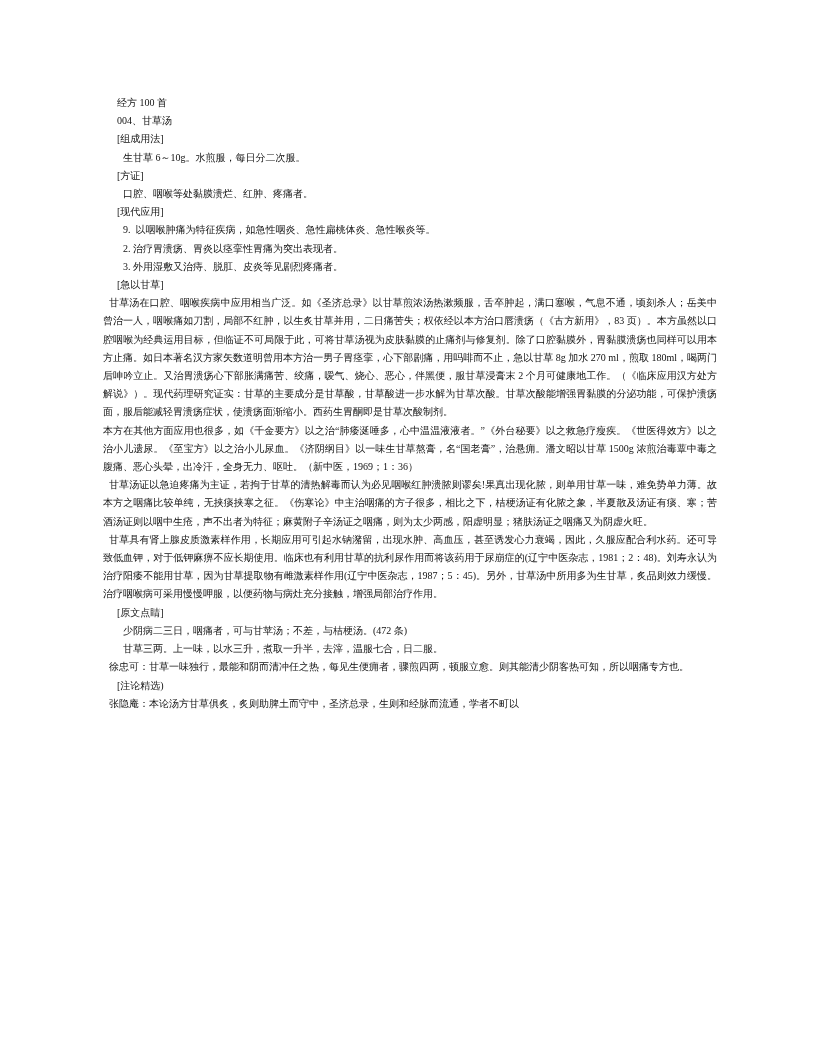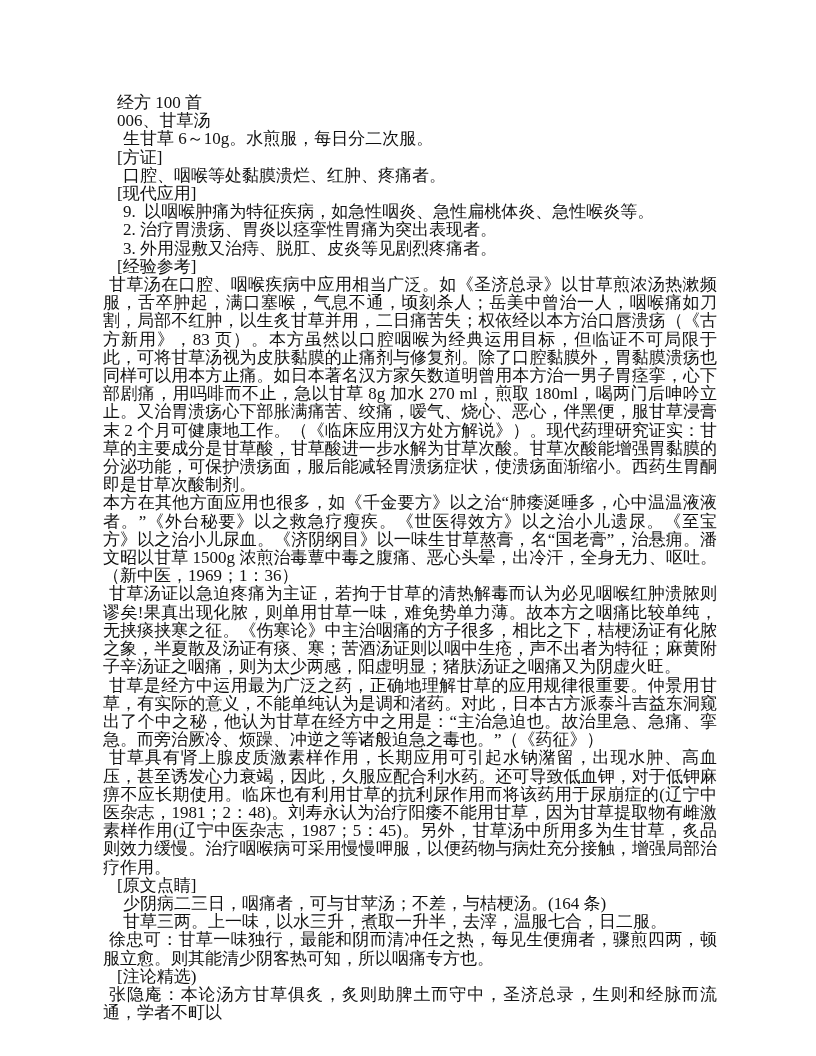--- a/index.html
+++ b/index.html
@@ -14,21 +14,21 @@
     background: #ffffff;
     overflow: hidden;
     font-family: "Liberation Serif", "DejaVu Serif", serif;
     color: #111111;
   }
   .text-block {
     position: absolute;
     left: 103px;
     top: 94px;
     width: 614px;
-    font-size: 17px;
+    font-size: 10px;
     line-height: 18.2px;
   }
   .txt {
     white-space: pre-wrap;
     word-break: break-all;
   }
   .h-line {
     padding-left: 14px;
   }
   .sub-line {
@@ -45,41 +45,41 @@
     text-indent: 0;
   }
 </style>
 </head>
 <body>
 
 <div class="page">
   <div class="text-block">
 
     <div class="txt h-line">经方 100 首</div>
-    <div class="txt h-line">006、甘草汤</div>
+    <div class="txt h-line">004、甘草汤</div>
 
+    <div class="txt h-line">[组成用法]</div>
     <div class="txt sub-line">生甘草 6～10g。水煎服，每日分二次服。</div>
 
     <div class="txt h-line">[方证]</div>
     <div class="txt sub-line">口腔、咽喉等处黏膜溃烂、红肿、疼痛者。</div>
 
     <div class="txt h-line">[现代应用]</div>
     <div class="txt num-line">9.  以咽喉肿痛为特征疾病，如急性咽炎、急性扁桃体炎、急性喉炎等。</div>
     <div class="txt num-line">2. 治疗胃溃疡、胃炎以痉挛性胃痛为突出表现者。</div>
     <div class="txt num-line">3. 外用湿敷又治痔、脱肛、皮炎等见剧烈疼痛者。</div>
 
-    <div class="txt h-line">[经验参考]</div>
+    <div class="txt h-line">[急以甘草]</div>
     <div class="txt para">甘草汤在口腔、咽喉疾病中应用相当广泛。如《圣济总录》以甘草煎浓汤热漱频服，舌卒肿起，满口塞喉，气息不通，顷刻杀人；岳美中曾治一人，咽喉痛如刀割，局部不红肿，以生炙甘草并用，二日痛苦失；权依经以本方治口唇溃疡（《古方新用》，83 页）。本方虽然以口腔咽喉为经典运用目标，但临证不可局限于此，可将甘草汤视为皮肤黏膜的止痛剂与修复剂。除了口腔黏膜外，胃黏膜溃疡也同样可以用本方止痛。如日本著名汉方家矢数道明曾用本方治一男子胃痉挛，心下部剧痛，用吗啡而不止，急以甘草 8g 加水 270 ml，煎取 180ml，喝两门后呻吟立止。又治胃溃疡心下部胀满痛苦、绞痛，嗳气、烧心、恶心，伴黑便，服甘草浸膏末 2 个月可健康地工作。（《临床应用汉方处方解说》）。现代药理研究证实：甘草的主要成分是甘草酸，甘草酸进一步水解为甘草次酸。甘草次酸能增强胃黏膜的分泌功能，可保护溃疡面，服后能减轻胃溃疡症状，使溃疡面渐缩小。西药生胃酮即是甘草次酸制剂。</div>
     <div class="txt para flush">本方在其他方面应用也很多，如《千金要方》以之治“肺痿涎唾多，心中温温液液者。”《外台秘要》以之救急疗瘦疾。《世医得效方》以之治小儿遗尿。《至宝方》以之治小儿尿血。《济阴纲目》以一味生甘草熬膏，名“国老膏”，治悬痈。潘文昭以甘草 1500g 浓煎治毒蕈中毒之腹痛、恶心头晕，出冷汗，全身无力、呕吐。（新中医，1969；1：36）</div>
     <div class="txt para">甘草汤证以急迫疼痛为主证，若拘于甘草的清热解毒而认为必见咽喉红肿溃脓则谬矣!果真出现化脓，则单用甘草一味，难免势单力薄。故本方之咽痛比较单纯，无挟痰挟寒之征。《伤寒论》中主治咽痛的方子很多，相比之下，桔梗汤证有化脓之象，半夏散及汤证有痰、寒；苦酒汤证则以咽中生疮，声不出者为特征；麻黄附子辛汤证之咽痛，则为太少两感，阳虚明显；猪肤汤证之咽痛又为阴虚火旺。</div>
-    <div class="txt para">甘草是经方中运用最为广泛之药，正确地理解甘草的应用规律很重要。仲景用甘草，有实际的意义，不能单纯认为是调和渚药。对此，日本古方派泰斗吉益东洞窥出了个中之秘，他认为甘草在经方中之用是：“主治急迫也。故治里急、急痛、挛急。而旁治厥冷、烦躁、冲逆之等诸般迫急之毒也。”（《药征》）</div>
     <div class="txt para">甘草具有肾上腺皮质激素样作用，长期应用可引起水钠潴留，出现水肿、高血压，甚至诱发心力衰竭，因此，久服应配合利水药。还可导致低血钾，对于低钾麻痹不应长期使用。临床也有利用甘草的抗利尿作用而将该药用于尿崩症的(辽宁中医杂志，1981；2：48)。刘寿永认为治疗阳痿不能用甘草，因为甘草提取物有雌激素样作用(辽宁中医杂志，1987；5：45)。另外，甘草汤中所用多为生甘草，炙品则效力缓慢。治疗咽喉病可采用慢慢呷服，以便药物与病灶充分接触，增强局部治疗作用。</div>
 
     <div class="txt h-line">[原文点睛]</div>
-    <div class="txt sub-line">少阴病二三日，咽痛者，可与甘苹汤；不差，与桔梗汤。(164 条)</div>
+    <div class="txt sub-line">少阴病二三日，咽痛者，可与甘苹汤；不差，与桔梗汤。(472 条)</div>
     <div class="txt sub-line">甘草三两。上一味，以水三升，煮取一升半，去滓，温服七合，日二服。</div>
 
     <div class="txt para">徐忠可：甘草一味独行，最能和阴而清冲任之热，每见生便痈者，骤煎四两，顿服立愈。则其能清少阴客热可知，所以咽痛专方也。</div>
     <div class="txt h-line">[注论精选)</div>
     <div class="txt para">张隐庵：本论汤方甘草俱炙，炙则助脾土而守中，圣济总录，生则和经脉而流通，学者不町以</div>
 
   </div>
 </div>
 
 </body></html>

